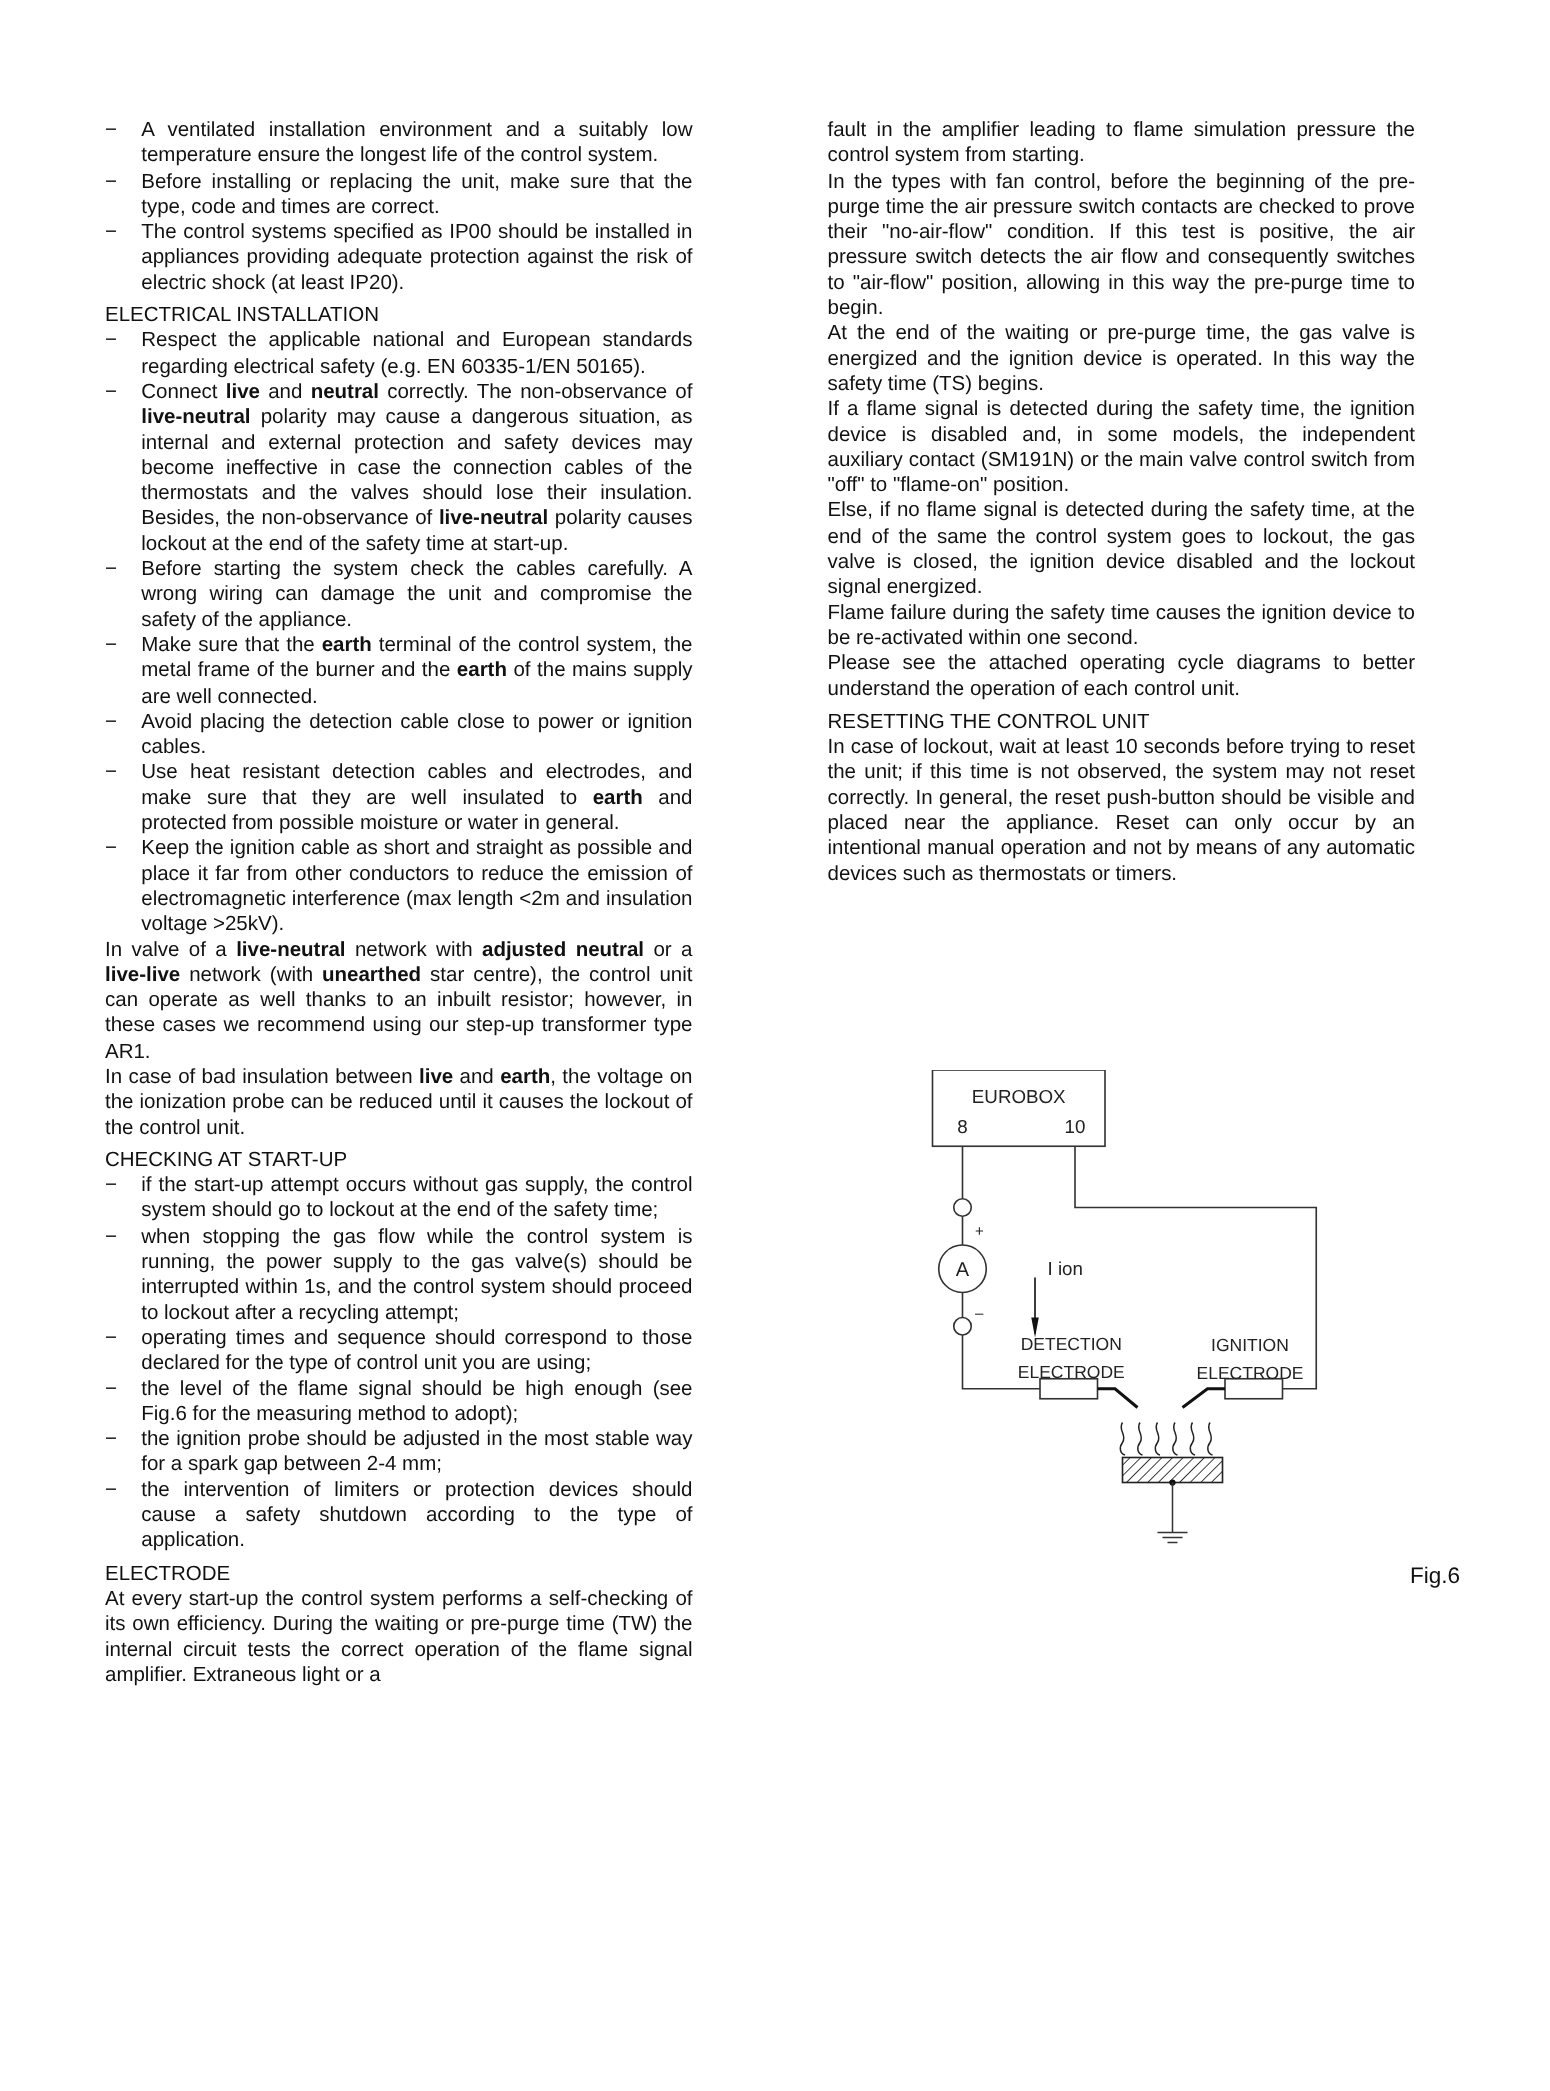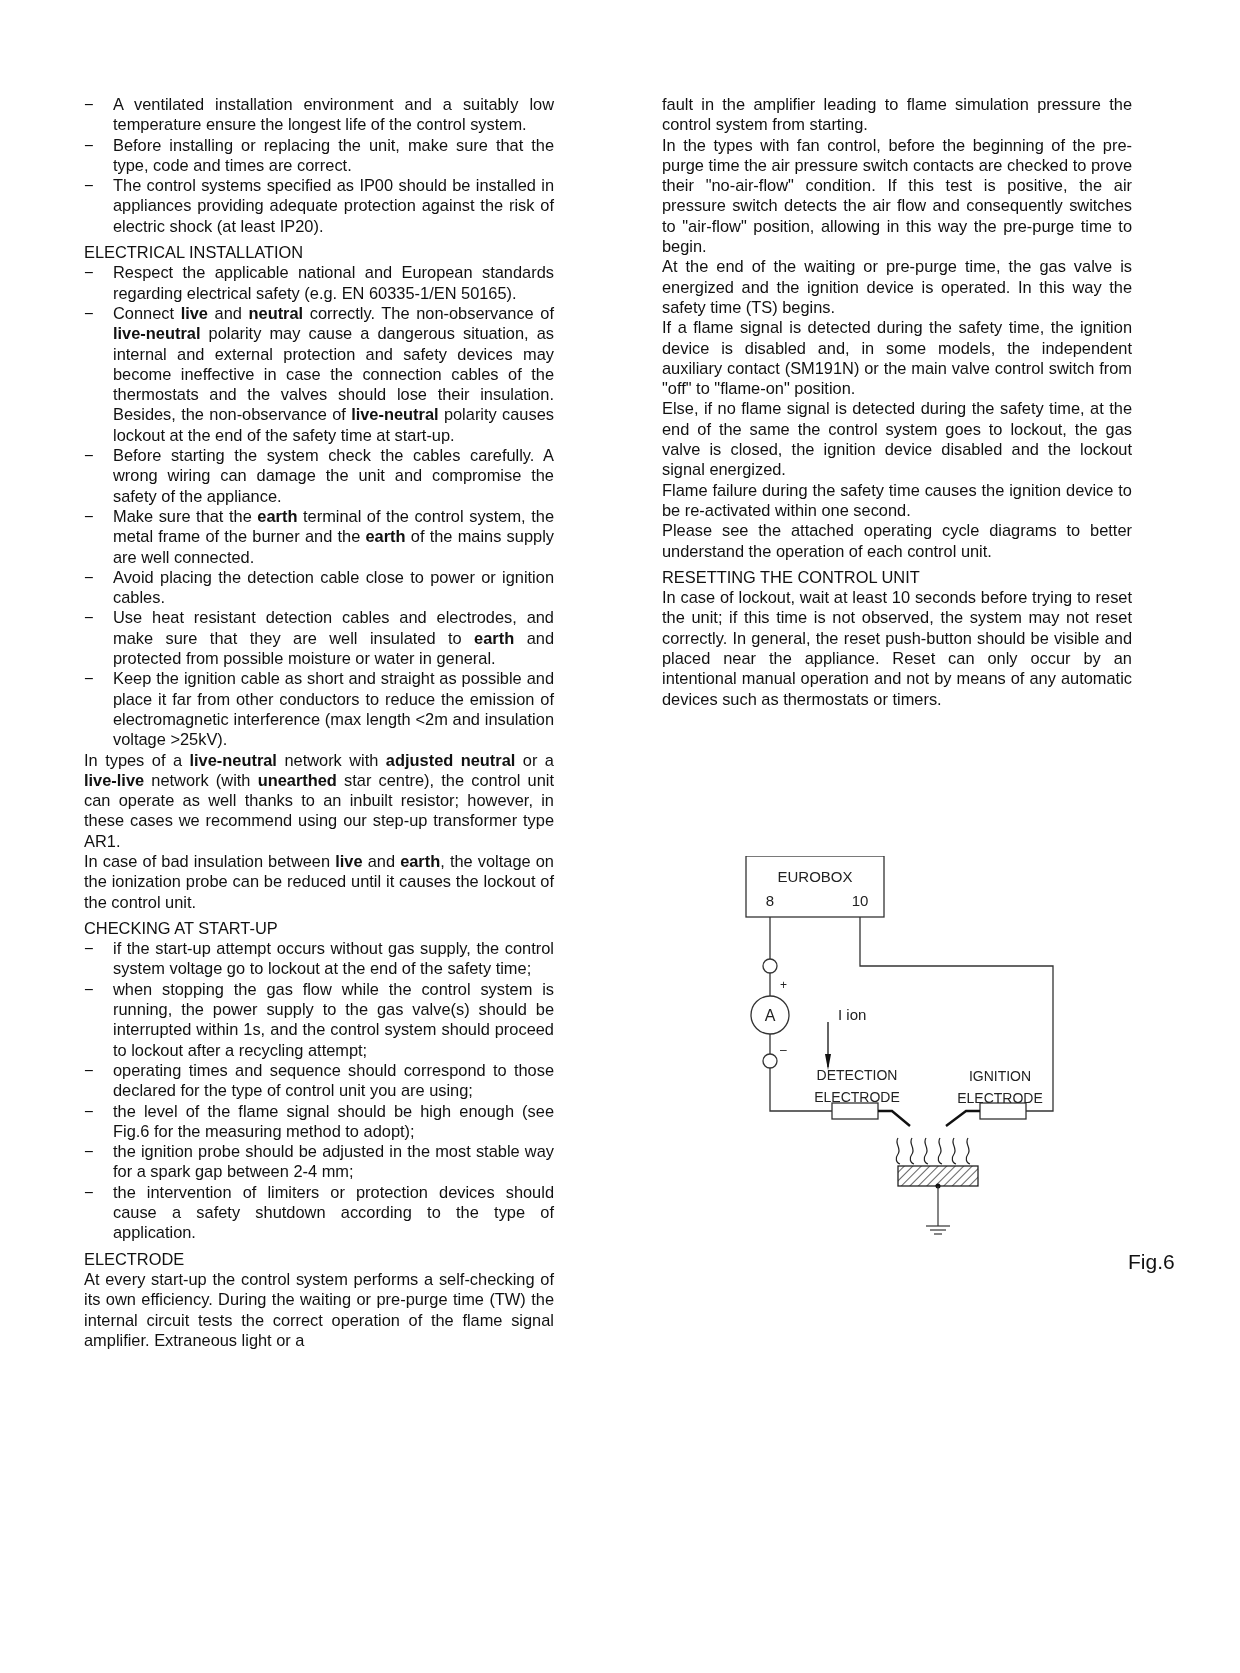--- a/index.html
+++ b/index.html
@@ -13,44 +13,44 @@
   }
   .col-left { left: 84px; }
   .col-right { left: 662px; }
   .item { position: relative; padding-left: 29px; }
   .item .dash { position: absolute; left: 0; top: 0; }
   .para { }
   .heading { font-weight: normal; margin-top: 6px; }
   b { font-weight: bold; }
   .figure { position: absolute; left: 730px; top: 856px; width: 420px; height: 420px; }
   .figure svg { position: absolute; left: 0; top: 0; }
-  .fig-caption { position: absolute; left: 1128px; top: 1250px; font-size: 21px; }
+  .fig-caption { position: absolute; left: 1128px; top: 1250px; font-size: 18px; }
   .diag-text { font-family: "Liberation Sans", sans-serif; fill: #222; }
 </style>
 </head>
 <body>
 
 <div class="col col-left">
   <div class="item"><span class="dash">−</span><span>A ventilated installation environment and a suitably low temperature ensure the longest life of the control system.</span></div>
   <div class="item"><span class="dash">−</span><span>Before installing or replacing the unit, make sure that the type, code and times are correct.</span></div>
   <div class="item"><span class="dash">−</span><span>The control systems specified as IP00 should be installed in appliances providing adequate protection against the risk of electric shock (at least IP20).</span></div>
 
   <div class="heading">ELECTRICAL INSTALLATION</div>
   <div class="item"><span class="dash">−</span><span>Respect the applicable national and European standards regarding electrical safety (e.g. EN 60335-1/EN 50165).</span></div>
   <div class="item"><span class="dash">−</span><span>Connect </span><b>live</b><span> and </span><b>neutral</b><span> correctly. The non-observance of </span><b>live-neutral</b><span> polarity may cause a dangerous situation, as internal and external protection and safety devices may become ineffective in case the connection cables of the thermostats and the valves should lose their insulation. Besides, the non-observance of </span><b>live-neutral</b><span> polarity causes lockout at the end of the safety time at start-up.</span></div>
   <div class="item"><span class="dash">−</span><span>Before starting the system check the cables carefully. A wrong wiring can damage the unit and compromise the safety of the appliance.</span></div>
   <div class="item"><span class="dash">−</span><span>Make sure that the </span><b>earth</b><span> terminal of the control system, the metal frame of the burner and the </span><b>earth</b><span> of the mains supply are well connected.</span></div>
   <div class="item"><span class="dash">−</span><span>Avoid placing the detection cable close to power or ignition cables.</span></div>
   <div class="item"><span class="dash">−</span><span>Use heat resistant detection cables and electrodes, and make sure that they are well insulated to </span><b>earth</b><span> and protected from possible moisture or water in general.</span></div>
   <div class="item"><span class="dash">−</span><span>Keep the ignition cable as short and straight as possible and place it far from other conductors to reduce the emission of electromagnetic interference (max length &lt;2m and insulation voltage &gt;25kV).</span></div>
-  <div class="para"><span>In types of a </span><b>live-neutral</b><span> network with </span><b>adjusted neutral</b><span> or a </span><b>live-live</b><span> network (with </span><b>unearthed</b><span> star centre), the control unit can operate as well thanks to an inbuilt resistor; however, in these cases we recommend using our step-up transformer type AR1.</span></div>
+  <div class="para"><span>In valve of a </span><b>live-neutral</b><span> network with </span><b>adjusted neutral</b><span> or a </span><b>live-live</b><span> network (with </span><b>unearthed</b><span> star centre), the control unit can operate as well thanks to an inbuilt resistor; however, in these cases we recommend using our step-up transformer type AR1.</span></div>
   <div class="para"><span>In case of bad insulation between </span><b>live</b><span> and </span><b>earth</b><span>, the voltage on the ionization probe can be reduced until it causes the lockout of the control unit.</span></div>
 
   <div class="heading">CHECKING AT START-UP</div>
-  <div class="item"><span class="dash">−</span><span>if the start-up attempt occurs without gas supply, the control system voltage go to lockout at the end of the safety time;</span></div>
+  <div class="item"><span class="dash">−</span><span>if the start-up attempt occurs without gas supply, the control system should go to lockout at the end of the safety time;</span></div>
   <div class="item"><span class="dash">−</span><span>when stopping the gas flow while the control system is running, the power supply to the gas valve(s) should be interrupted within 1s, and the control system should proceed to lockout after a recycling attempt;</span></div>
   <div class="item"><span class="dash">−</span><span>operating times and sequence should correspond to those declared for the type of control unit you are using;</span></div>
   <div class="item"><span class="dash">−</span><span>the level of the flame signal should be high enough (see Fig.6 for the measuring method to adopt);</span></div>
   <div class="item"><span class="dash">−</span><span>the ignition probe should be adjusted in the most stable way for a spark gap between 2-4 mm;</span></div>
   <div class="item"><span class="dash">−</span><span>the intervention of limiters or protection devices should cause a safety shutdown according to the type of application.</span></div>
 
   <div class="heading">ELECTRODE</div>
   <div class="para">At every start-up the control system performs a self-checking of its own efficiency. During the waiting or pre-purge time (TW) the internal circuit tests the correct operation of the flame signal amplifier. Extraneous light or a</div>
 </div>
 

